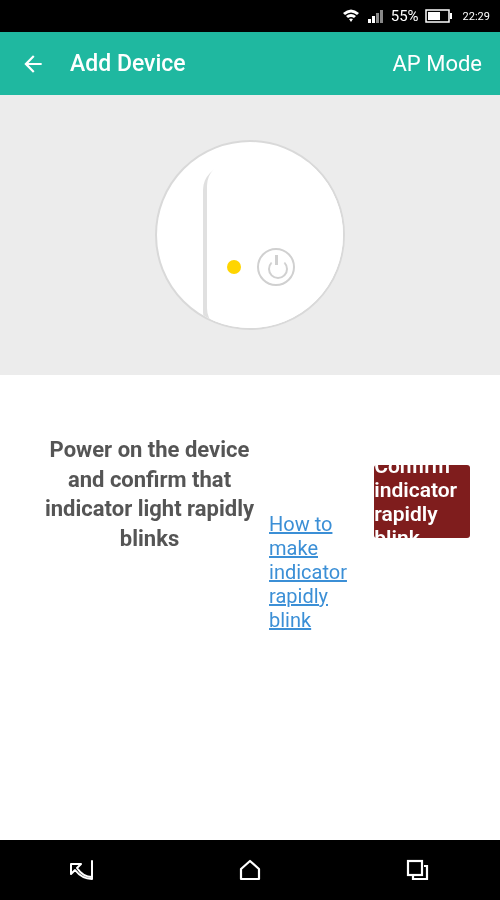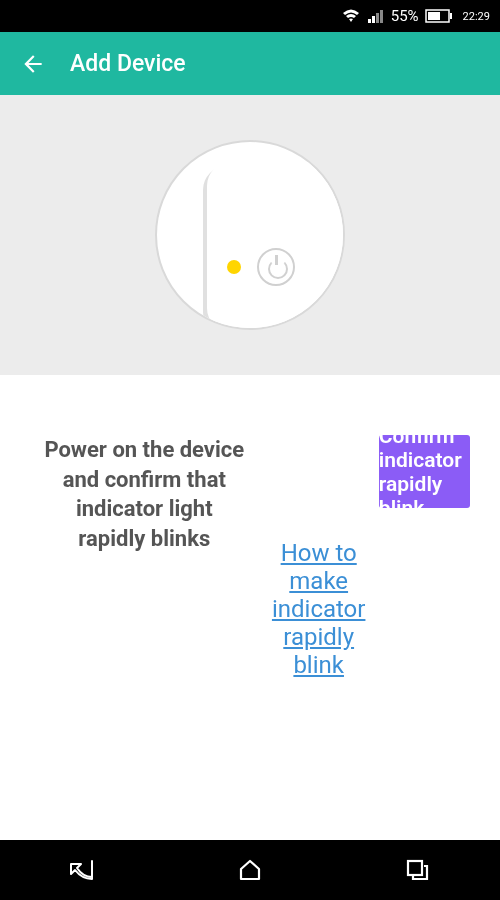--- a/index.html
+++ b/index.html
@@ -147,30 +147,31 @@
     }
     .instruction-text {
       color: #555555;
       font-size: 22px;
       font-weight: 700;
       text-align: center;
       line-height: 1.35;
       padding: 0 10px;
     }
     .help-link {
-      margin-top: 104px;
-      text-align: center;
+      margin-top: 77px;
+      text-align: left;
       color: #3b8fd6;
-      font-size: 24px;
+      font-size: 20px;
       text-decoration: underline;
       cursor: pointer;
     }
     .confirm-button {
+      margin-top: 30px;
       height: 73px;
-      background: #8b5cf6;
+      background: #7f1d1d;
       color: #ffffff;
       font-size: 21px;
       font-weight: 600;
       display: flex;
       align-items: center;
       justify-content: center;
       border-radius: 3px;
       cursor: pointer;
     }
     .nav-bar {
@@ -217,20 +218,21 @@
   <span class="time">22:29</span>
 </div>
 
 <div class="app-bar">
   <div class="back-icon">
     <svg width="26" height="26" viewBox="0 0 24 24">
         <path d="M20 11H7.83l5.59-5.59L12 4l-8 8 8 8 1.41-1.41L7.83 13H20v-2z" fill="#ffffff"></path>
       </svg>
   </div>
   <div class="app-title">Add Device</div>
+  <div class="app-mode">AP Mode</div>
 </div>
 
 <div class="illustration-area">
   <div class="device-circle">
     <div class="device-body"></div>
     <div class="indicator-light"></div>
     <div class="power-symbol">
       <div class="power-inner"></div>
     </div>
   </div>

